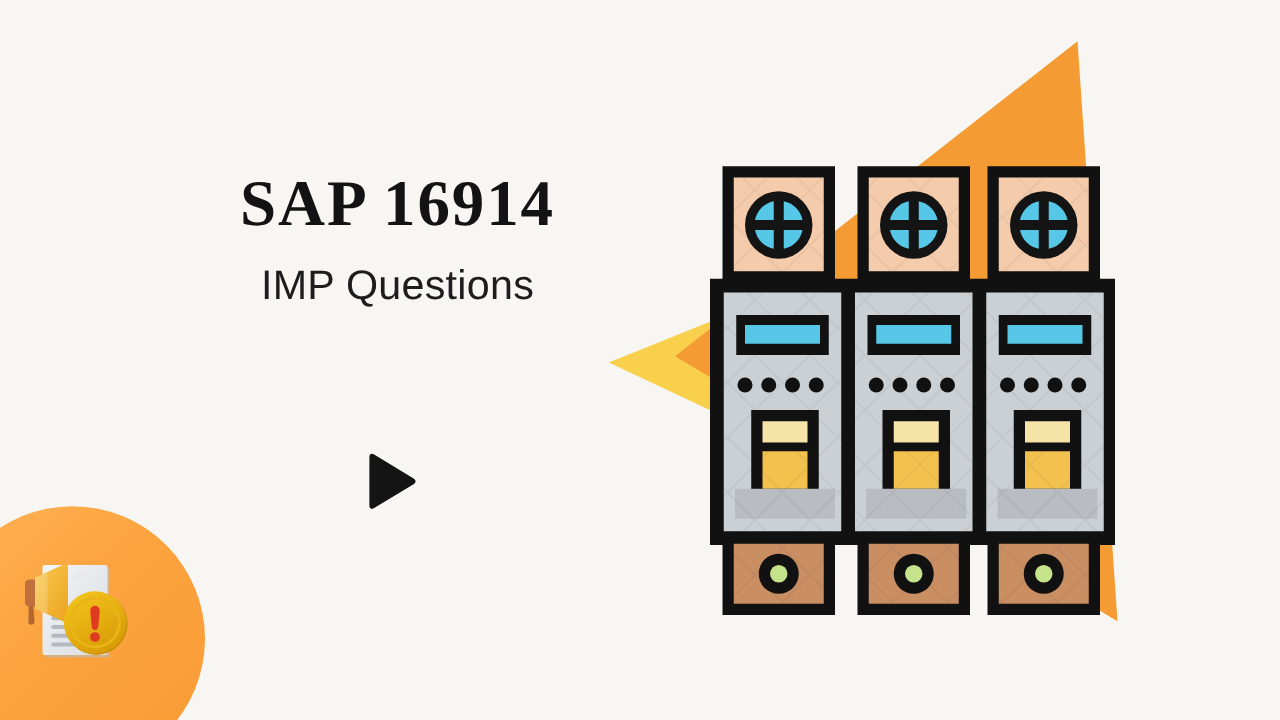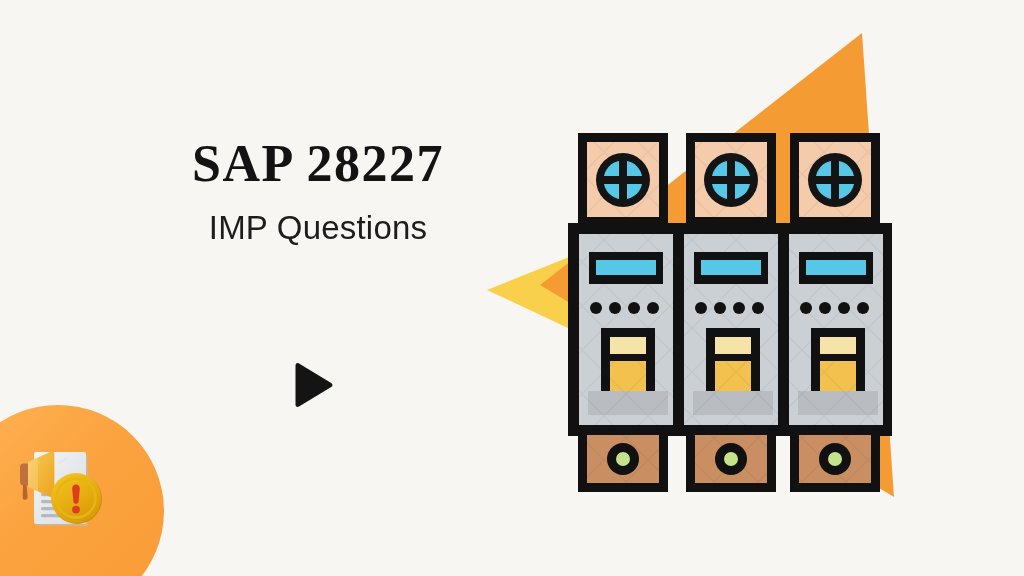--- a/index.html
+++ b/index.html
@@ -105,21 +105,21 @@
 <body>
 
 <div id="slide">
 
   <svg class="deco-layer" viewBox="0 0 1024 576" width="1024" height="576" aria-hidden="true">
     <polygon points="487,290 860,140 870,470" fill="#f9d04b"></polygon>
     <polygon points="862,33 862,33 894,497 540,285" fill="#f59b33"></polygon>
   </svg>
 
   <div class="text-block">
-    <h1 class="headline">SAP 28227</h1>
+    <h1 class="headline">SAP 16914</h1>
     <p class="subline">
       <span class="sub-row">IMP Questions</span>
     </p>
   </div>
 
   <svg class="play-button" viewBox="0 0 44 46" width="44" height="46">
     <path d="M4.5 3.5 C4.5 1.3 6.3 0.3 8.0 1.4 L40.2 20.9 C41.9 21.9 41.9 24.1 40.2 25.1 L8.0 44.6 C6.3 45.7 4.5 44.7 4.5 42.5 Z" fill="#141414"></path>
   </svg>
 
   <svg class="breaker-art" viewBox="0 0 360 490" width="360" height="490">

